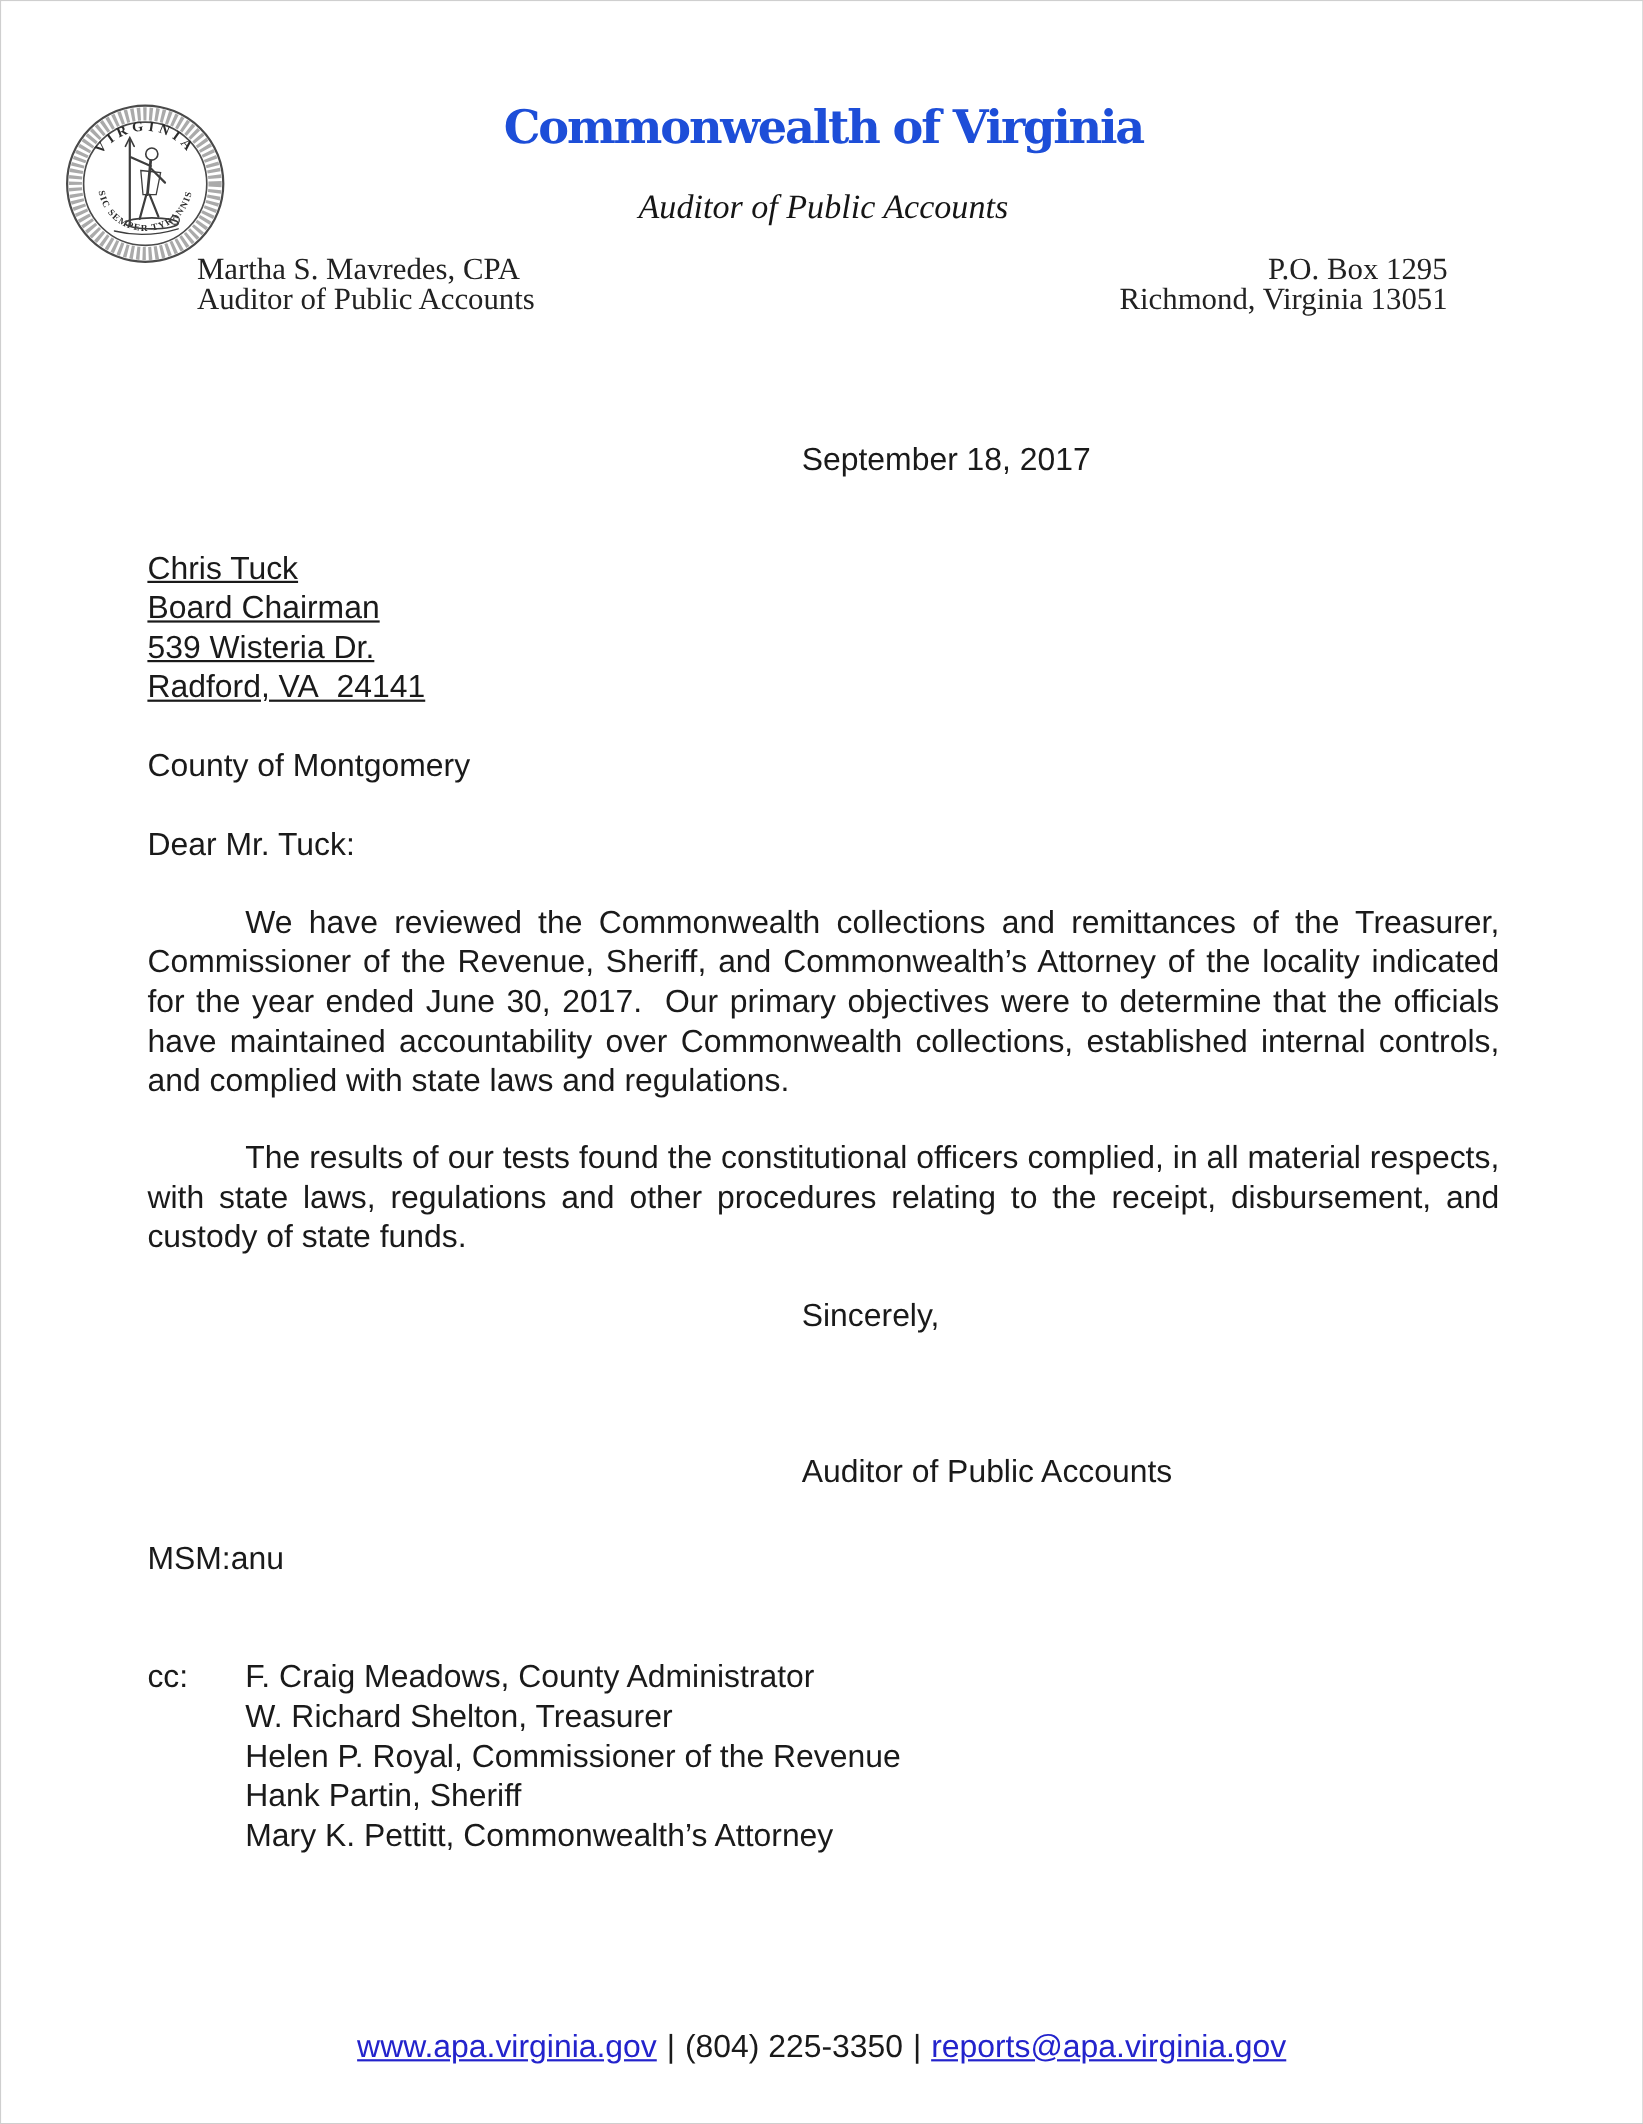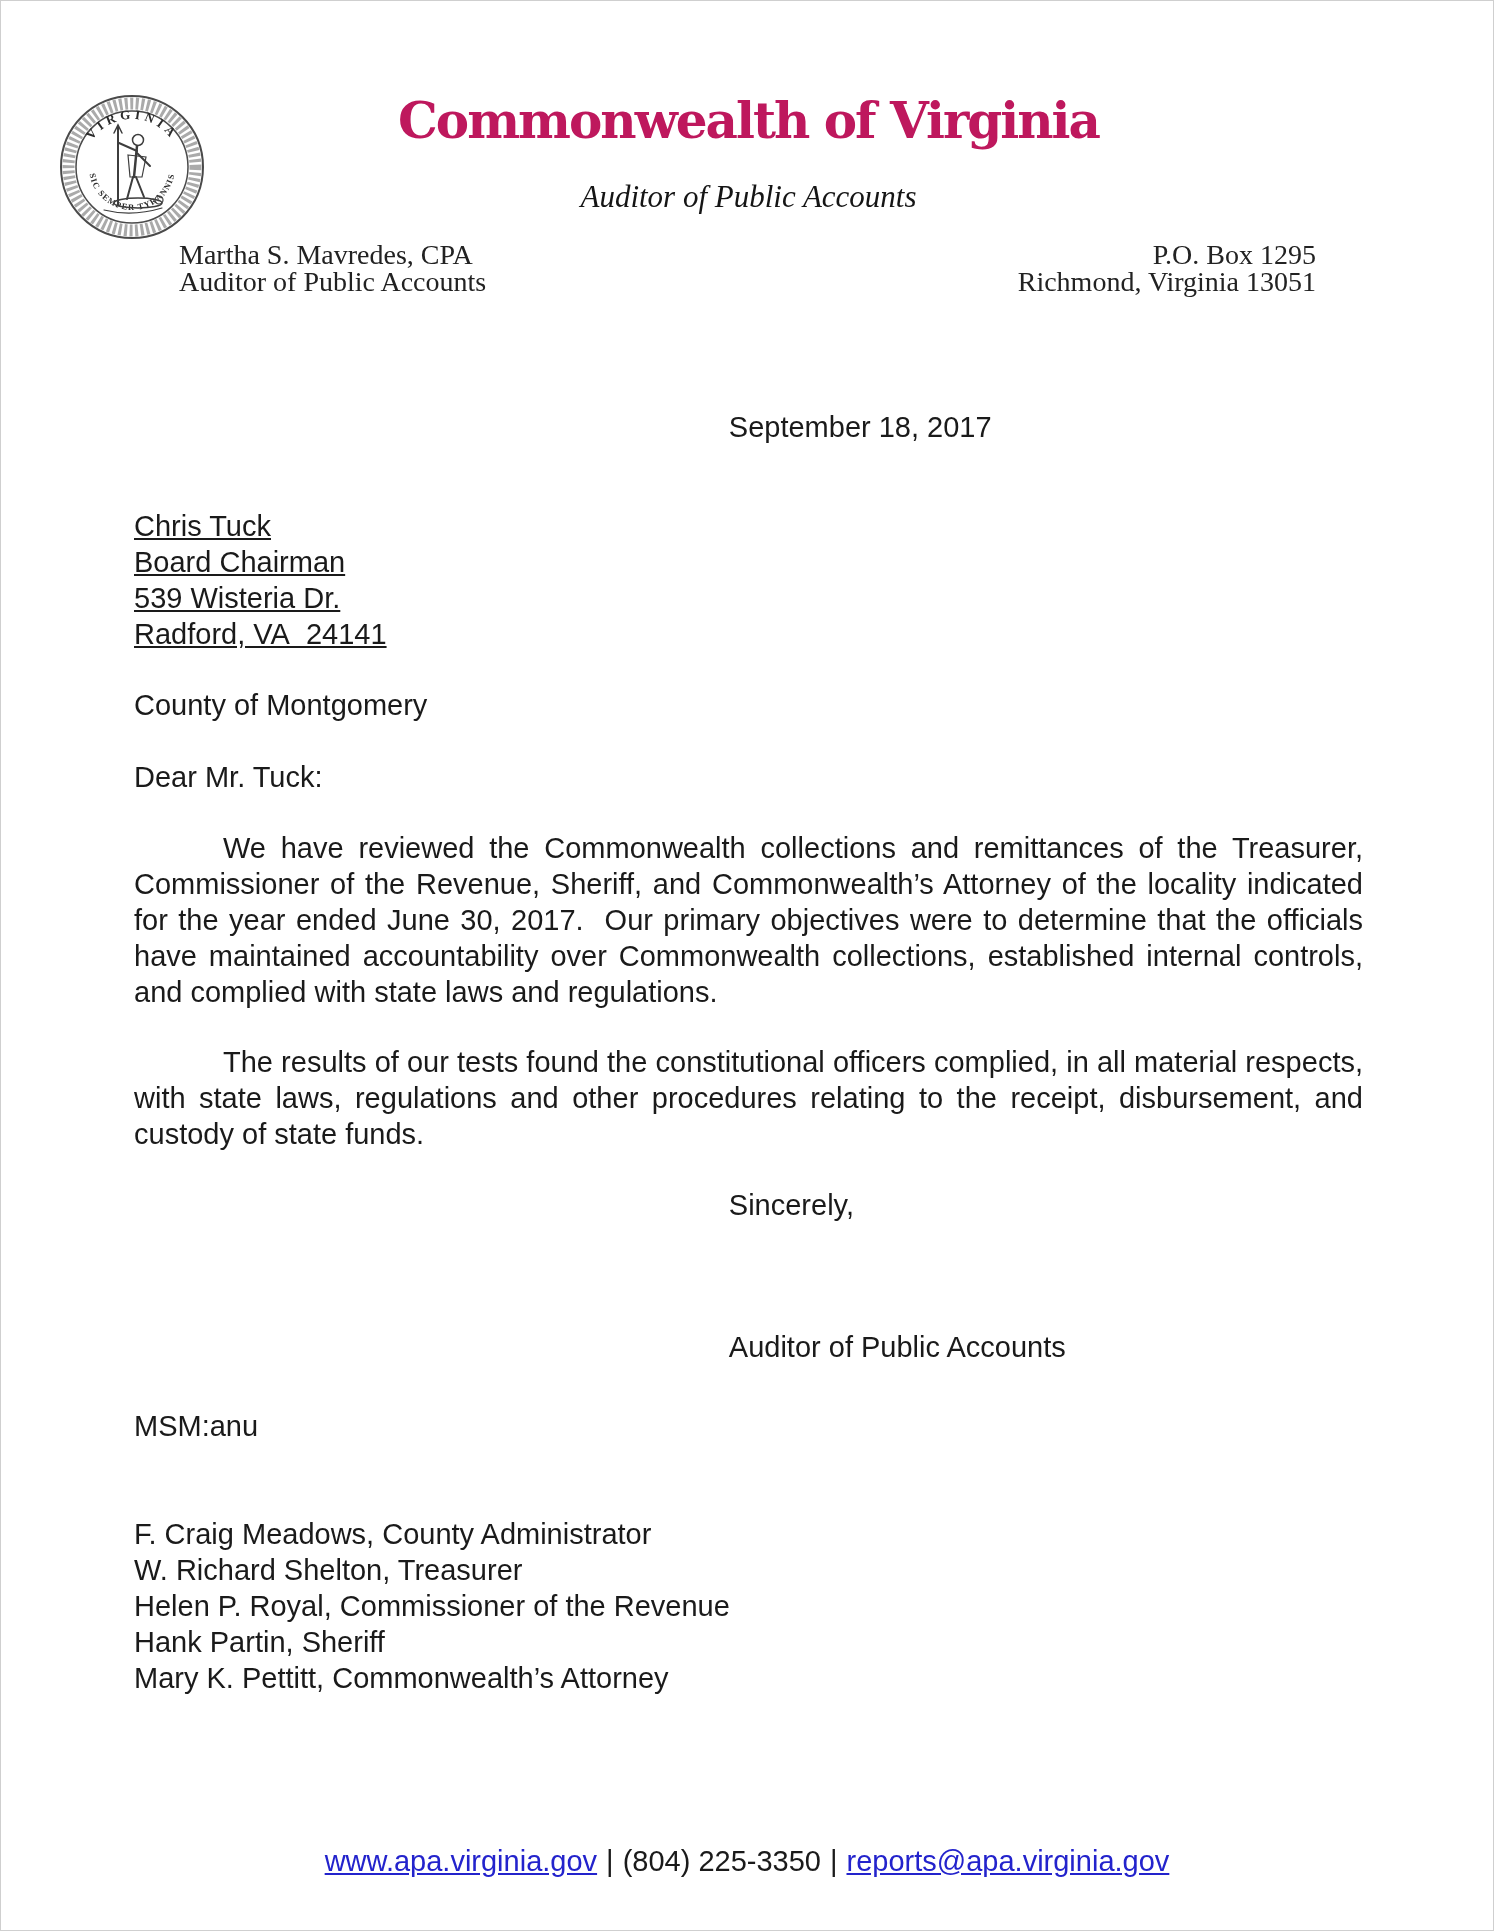--- a/index.html
+++ b/index.html
@@ -18,24 +18,24 @@
   .content { padding:0 130px 0 133px; }
 
   
   .letterhead { position:relative; }
   .seal-wrap { position:absolute; left:57px; top:92px; width:148px; height:148px; }
   .lh-title {
     text-align:center;
     padding-top:92px;
     font-family:"DejaVu Serif", serif;
     font-weight:bold;
-    font-size:50px;
+    font-size:42px;
     letter-spacing:-2px;
     line-height:1.1;
-    color:#be185d;
+    color:#1d4ed8;
   }
   .lh-subtitle {
     text-align:center;
     margin-top:30px;
     font-family:"Liberation Serif", serif;
     font-style:italic;
     font-size:31px;
     line-height:1.2;
     color:#151515;
   }
@@ -158,20 +158,21 @@
 
     <p class="para para-2">The results of our tests found the constitutional officers complied, in all material respects, with state laws, regulations and other procedures relating to the receipt, disbursement, and custody of state funds.</p>
 
     <div class="line valediction">Sincerely,</div>
 
     <div class="line signer-title">Auditor of Public Accounts</div>
 
     <div class="line reference">MSM:anu</div>
 
     <div class="cc-block">
+      <div class="cc-label">cc:</div>
       <div class="cc-names">
         <div class="line">F. Craig Meadows, County Administrator</div>
         <div class="line">W. Richard Shelton, Treasurer</div>
         <div class="line">Helen P. Royal, Commissioner of the Revenue</div>
         <div class="line">Hank Partin, Sheriff</div>
         <div class="line">Mary K. Pettitt, Commonwealth’s Attorney</div>
       </div>
     </div>
   </div>
 

